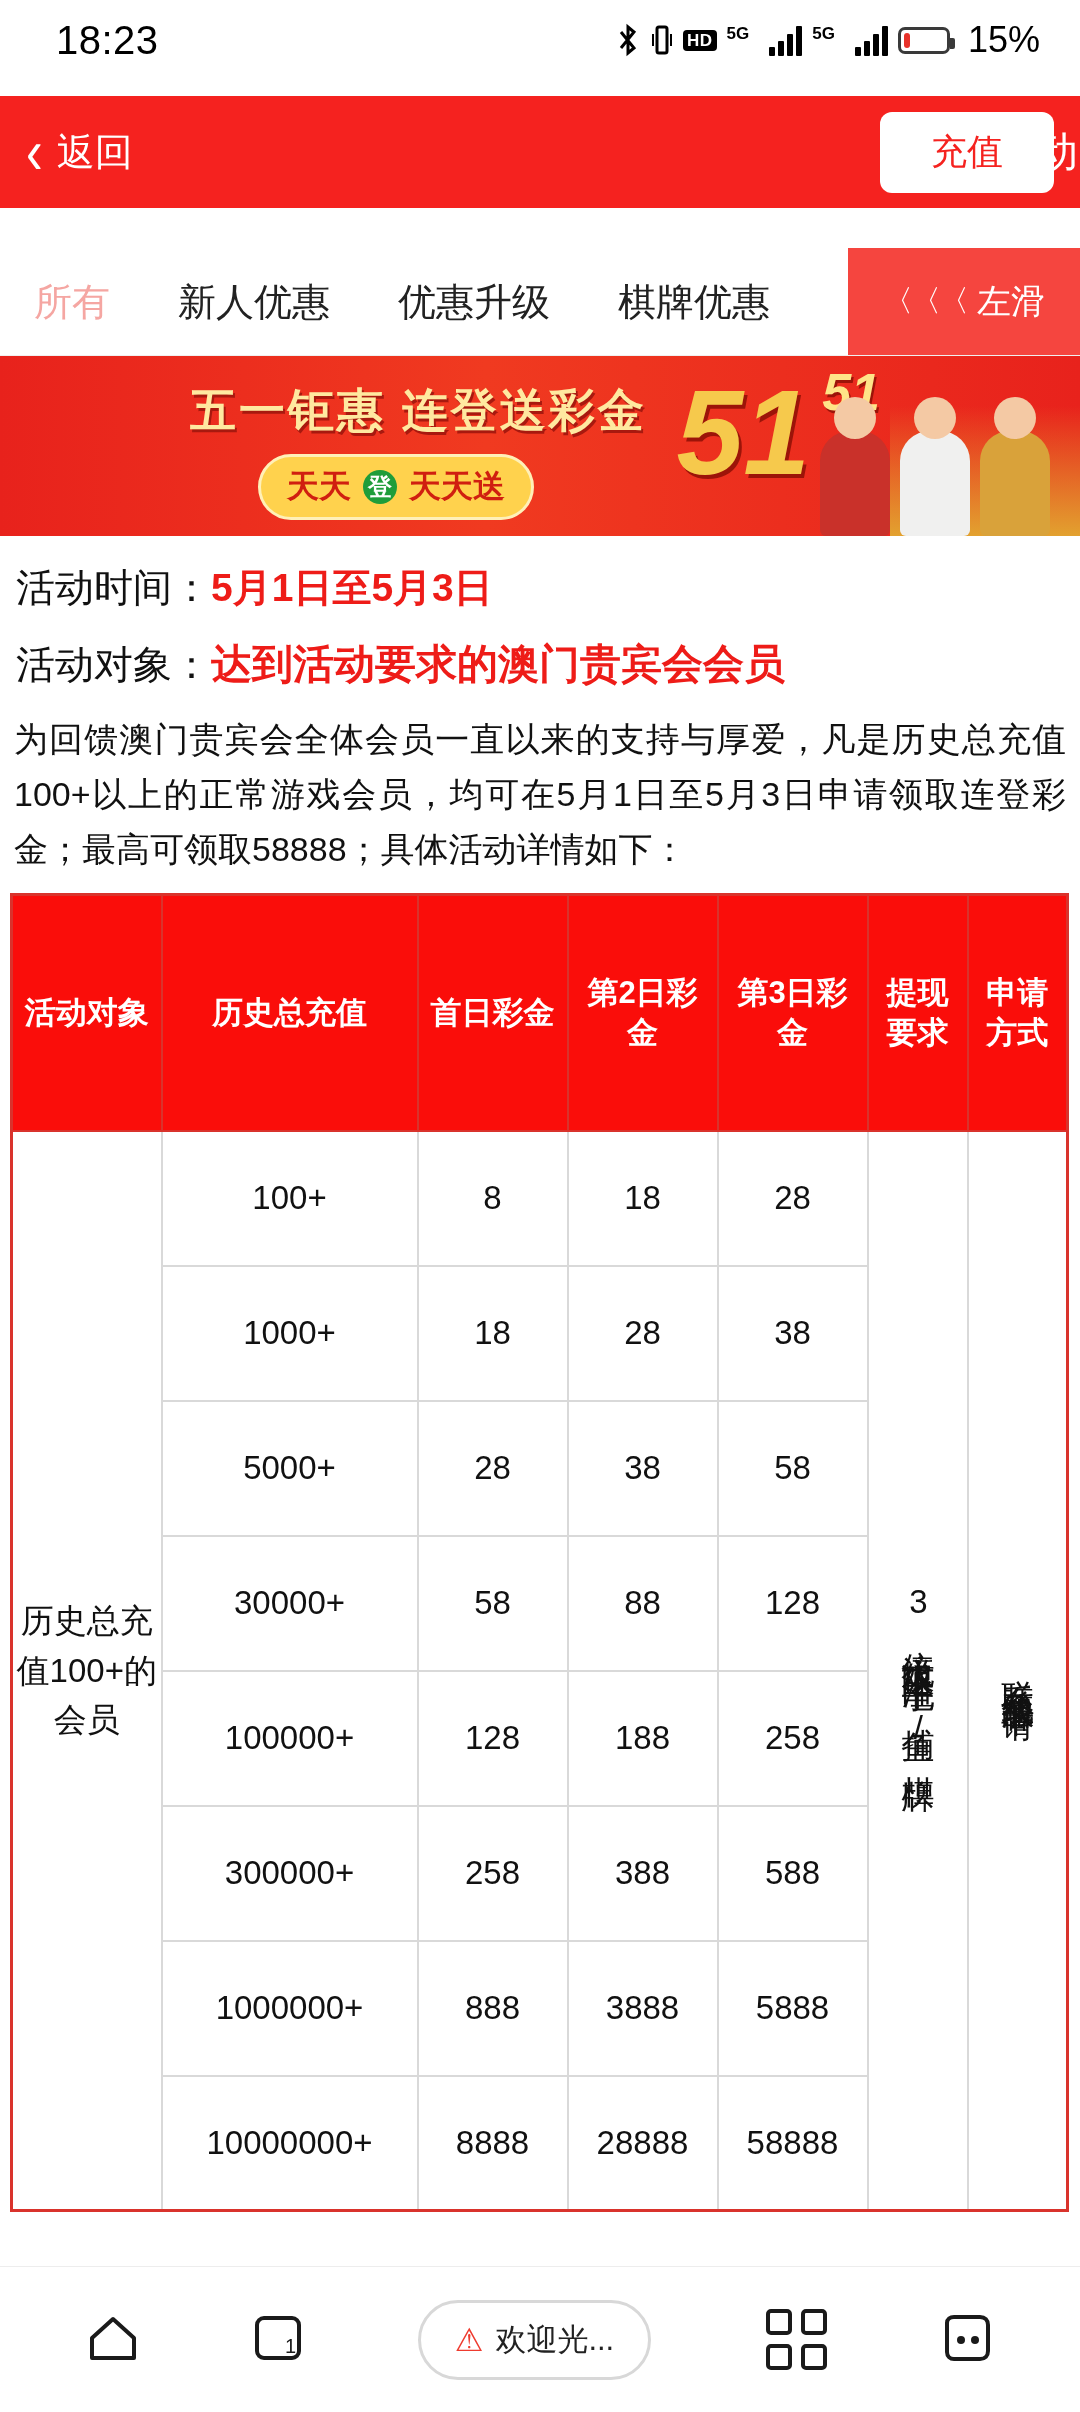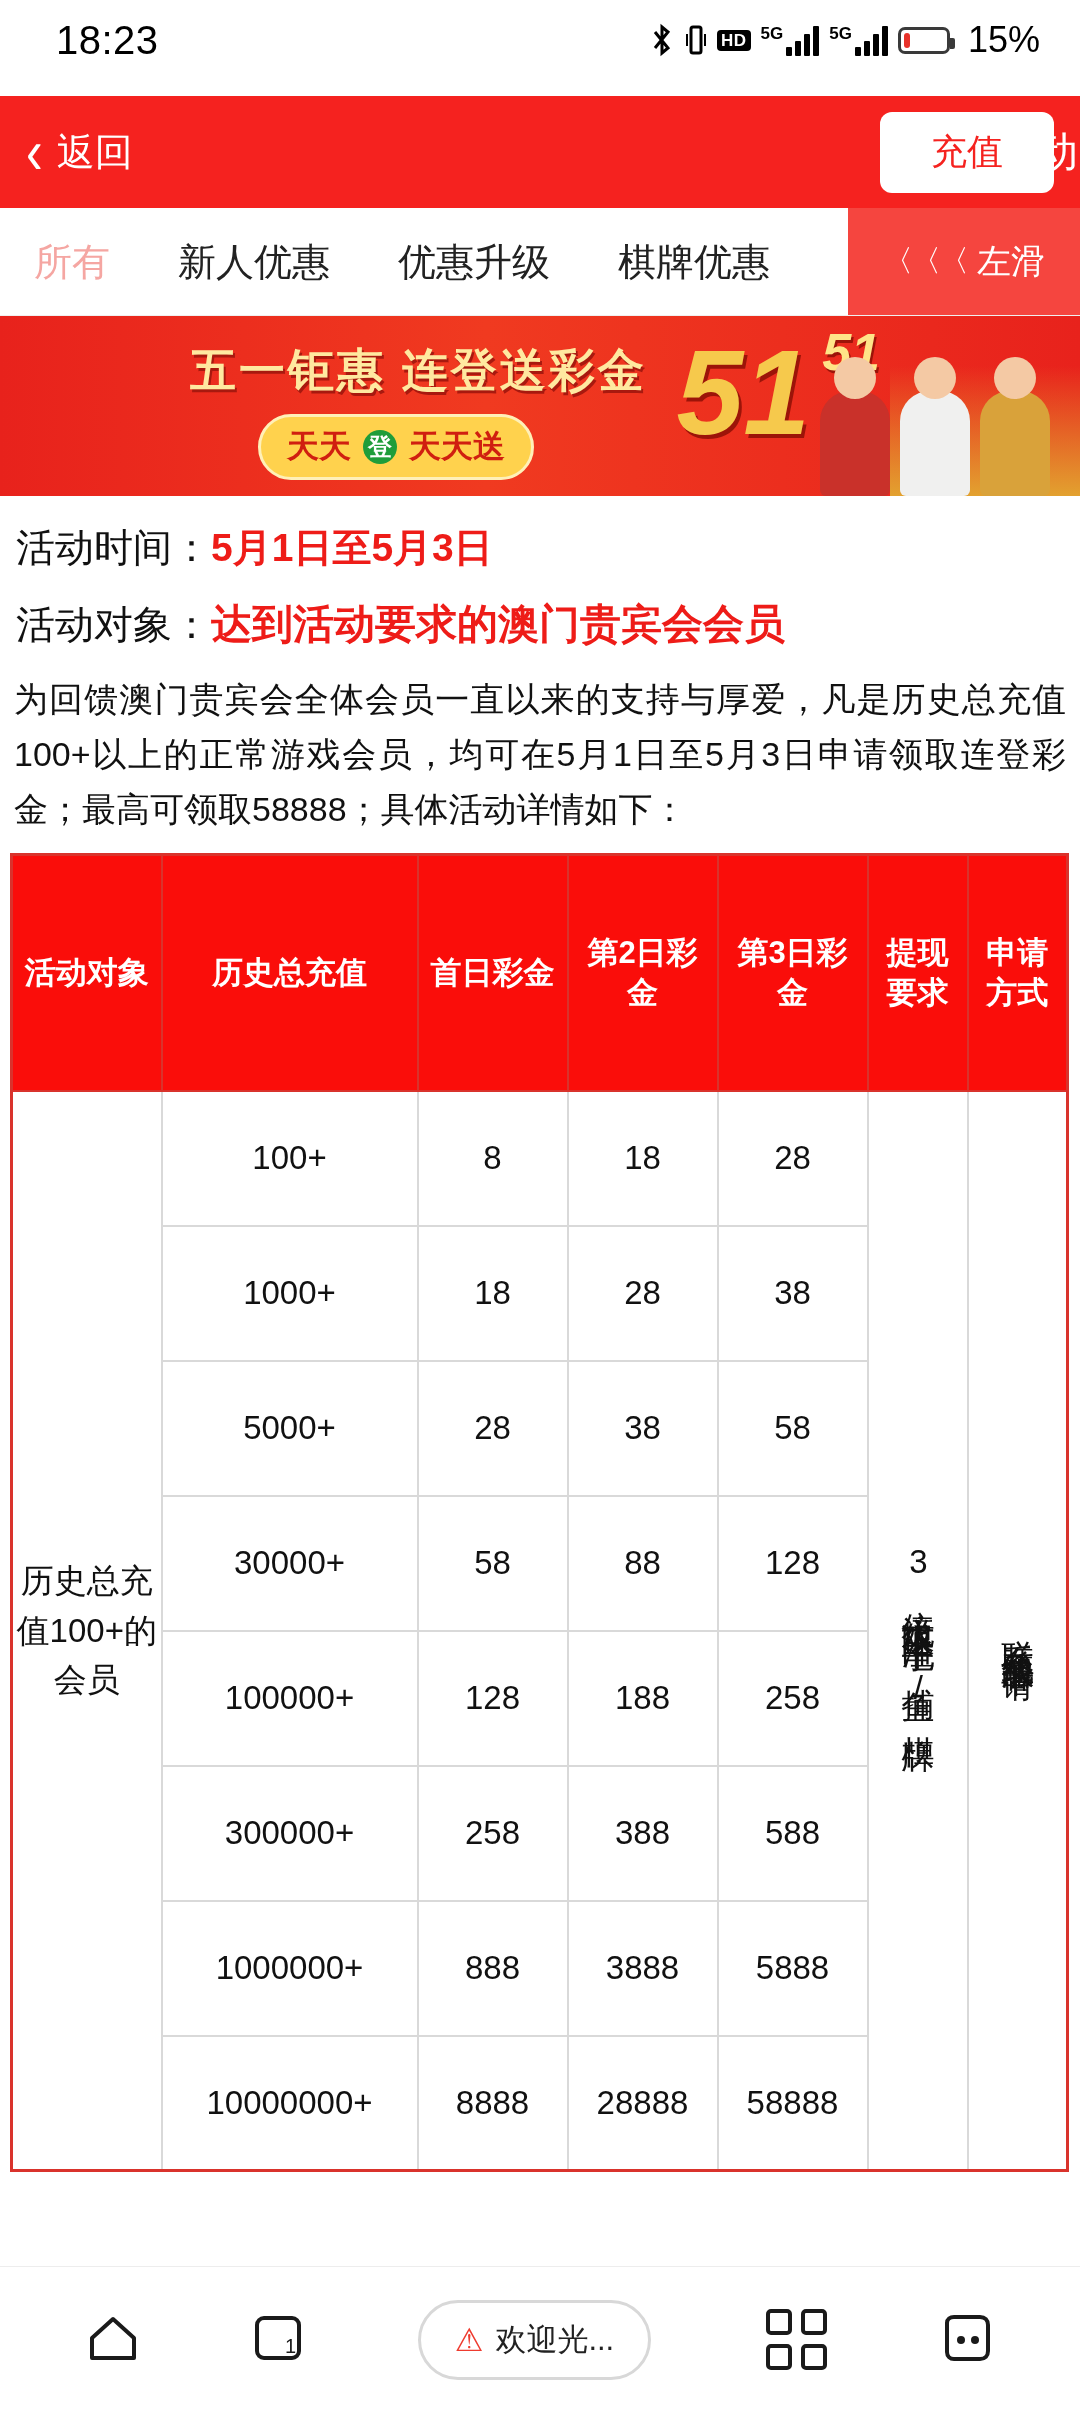--- a/index.html
+++ b/index.html
@@ -45,21 +45,21 @@
   .hd-badge {
     font-size: 17px;
     font-weight: 700;
     color: #ffffff;
     background: #000000;
     border-radius: 4px;
     padding: 2px 4px;
     line-height: 1;
     letter-spacing: 0.5px;
   }
-  .sig-group { display: flex; align-items: flex-end; gap: 3px; text-align: center; }
+  .sig-group { display: flex; align-items: flex-end; gap: 20px; text-align: center; }
   .sig-label {
     font-size: 17px;
     font-weight: 700;
     line-height: 1;
     margin-bottom: 14px;
   }
   .bars { display: flex; align-items: flex-end; gap: 3px; height: 30px; }
   .bars i { display: block; width: 6px; background: #000; border-radius: 1px; }
   .bars i:nth-child(1) { height: 9px; }
   .bars i:nth-child(2) { height: 15px; }
@@ -145,20 +145,21 @@
   
   .tabbar {
     flex: 0 0 108px;
     height: 108px;
     background: #ffffff;
     display: flex;
     align-items: center;
     position: relative;
     overflow: hidden;
     border-bottom: 1px solid #f0f0f0;
+    margin-top: 40px;
   }
   .tab {
     font-size: 38px;
     color: #222222;
     padding: 0 34px;
     white-space: nowrap;
     line-height: 108px;
   }
   .tab.active { color: #f5a6a2; }
   .swipe-hint {

